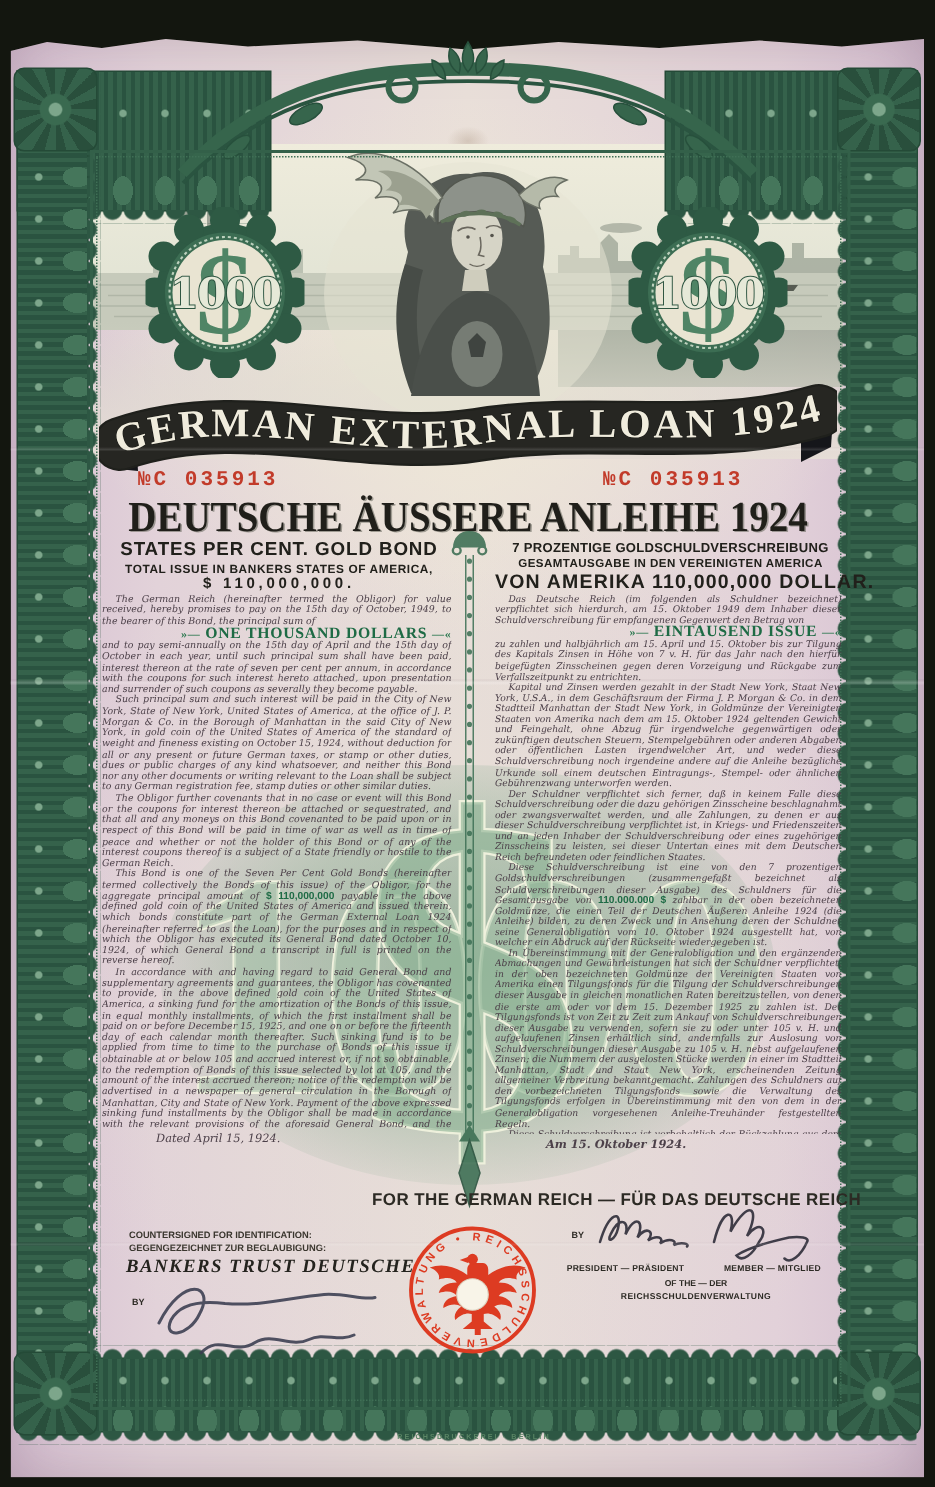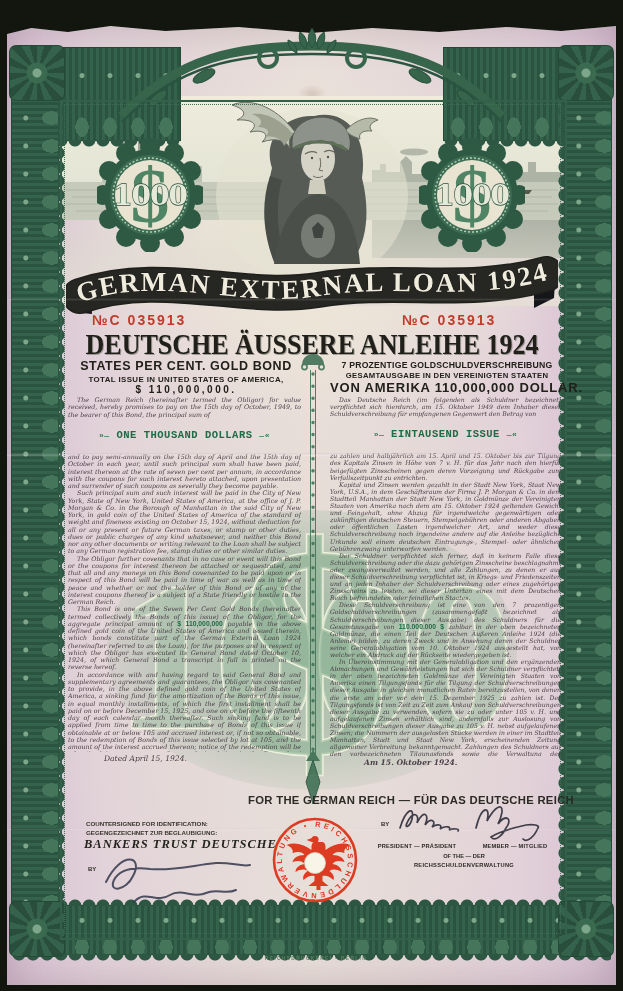--- a/index.html
+++ b/index.html
@@ -45,31 +45,31 @@
   .scVl{width:9px;background:radial-gradient(circle 7px at 100% 50%,#2d5743 0 6px,rgba(0,0,0,0) 7px);background-size:9px 14px;background-repeat:repeat-y;}
   .corner{
     width:54px;height:54px;background-color:#2d5743;
     background-image:radial-gradient(circle 8px at 50% 50%,#7da68b 0 4px,#3a6a50 5px 10px,rgba(0,0,0,0) 11px),
       repeating-conic-gradient(#35624b 0 15deg,#294f3c 15deg 30deg);
     box-shadow:0 0 0 1px #244a37;border-radius:6px;
   }
   #innerFrame{left:60px;top:100px;width:503px;height:836px;border:2px solid #336049;}
   #innerFrame2{left:64px;top:104px;width:495px;height:828px;border:1px dotted #3f6f55;}
   
-  .serial{font-family:Liberation Sans, sans-serif;font-weight:bold;font-size:14px;letter-spacing:2px;color:#c23b2a;white-space:nowrap;}
+  .serial{font-family:Liberation Mono, monospace;font-weight:bold;font-size:14px;letter-spacing:2px;color:#c23b2a;white-space:nowrap;}
   #headline{left:62px;top:330px;width:500px;text-align:center;font-family:"Liberation Serif",serif;
     font-weight:bold;font-size:26px;letter-spacing:0px;color:#201f1a;white-space:nowrap;
     transform:scaleY(1.1);text-shadow:1px 1px 0 rgba(110,110,100,.6);}
   .subhead{text-align:center;font-family:"Liberation Sans",sans-serif;font-weight:bold;color:#21201b;white-space:nowrap;}
   
   .col{font-family:"DejaVu Serif",serif;font-style:italic;font-size:6.3px;line-height:7.25px;
        color:#4c4049;text-align:justify;overflow:hidden;}
   .col p{margin:0;text-indent:9px;}
-  .amtline{display:block;text-align:center;font-style:normal;font-family:Liberation Mono, monospace;
-       font-weight:bold;font-size:10.5px;letter-spacing:.5px;color:#1e6b45;text-indent:0;margin:14px 0;}
+  .amtline{display:block;text-align:right;font-style:normal;font-family:Liberation Serif, serif;
+       font-weight:bold;font-size:10.5px;letter-spacing:.5px;color:#1e6b45;text-indent:0;margin:1px 0;}
   .amtdec{color:#2e7a52;font-size:8px;font-weight:bold;}
   .greenAmt{font-style:normal;font-family:"Liberation Sans",sans-serif;font-weight:bold;font-size:6.8px;color:#1e6b45;}
   .dated{font-family:"DejaVu Serif",serif;font-style:italic;font-size:7.6px;color:#4c4049;}
   
   .exe{font-family:"Liberation Sans",sans-serif;font-weight:bold;color:#2c2a24;white-space:nowrap;}
   .crease{pointer-events:none;background:linear-gradient(180deg,rgba(70,40,55,.12),rgba(255,255,255,.35) 55%,rgba(0,0,0,0));}
 </style>
 </head>
 <body>
 
@@ -278,25 +278,25 @@
   <span>035913</span>
 </div>
 <div class="abs serial" style="left:402px;top:312px;">
   <span>№C</span>
   <span>035913</span>
 </div>
 
 <div id="headline" class="abs">DEUTSCHE ÄUSSERE ANLEIHE 1924</div>
 
 <div class="abs subhead" style="left:70px;top:359px;width:232px;font-size:12.5px;letter-spacing:.6px;">STATES PER CENT. GOLD BOND</div>
-<div class="abs subhead" style="left:70px;top:375px;width:232px;font-size:7.9px;letter-spacing:.4px;">TOTAL ISSUE IN UNITED STATES OF AMERICA,</div>
+<div class="abs subhead" style="left:70px;top:375px;width:232px;font-size:7.9px;letter-spacing:.4px;">TOTAL ISSUE IN BANKERS STATES OF AMERICA,</div>
 <div class="abs subhead" style="left:70px;top:384px;width:232px;font-size:10px;letter-spacing:2.5px;">$ 110,000,000.</div>
 
 <div class="abs subhead" style="left:330px;top:360px;width:234px;font-size:8.7px;letter-spacing:.2px;">7 PROZENTIGE GOLDSCHULDVERSCHREIBUNG</div>
-<div class="abs subhead" style="left:330px;top:371px;width:234px;font-size:7.7px;letter-spacing:.3px;">GESAMTAUSGABE IN DEN VEREINIGTEN STAATEN</div>
+<div class="abs subhead" style="left:330px;top:371px;width:234px;font-size:7.7px;letter-spacing:.3px;">GESAMTAUSGABE IN DEN VEREINIGTEN AMERICA</div>
 <div class="abs subhead" style="left:330px;top:380px;width:234px;font-size:13px;letter-spacing:.8px;">VON AMERIKA 110,000,000 DOLLAR.</div>
 
 <div class="abs" style="left:300px;top:350px;width:26px;height:456px;opacity:.88;">
   <svg width="26" height="456" viewBox="0 0 26 456">
     <path d="M13,4 c-7,0 -11,5 -11,11 h22 c0,-6 -4,-11 -11,-11 z" fill="#3c6e53"></path>
     <circle cx="4.5" cy="17" r="2.6" fill="none" stroke="#3c6e53" stroke-width="1.6"></circle>
     <circle cx="21.5" cy="17" r="2.6" fill="none" stroke="#3c6e53" stroke-width="1.6"></circle>
     <line x1="10.5" y1="20" x2="10.5" y2="408" stroke="#3f7156" stroke-width="1"></line>
     <line x1="15.5" y1="20" x2="15.5" y2="408" stroke="#3f7156" stroke-width="1"></line>
     <line x1="13" y1="24" x2="13" y2="404" stroke="#3f7156" stroke-width="3.4" stroke-dasharray="0.1 12" stroke-linecap="round"></line>

